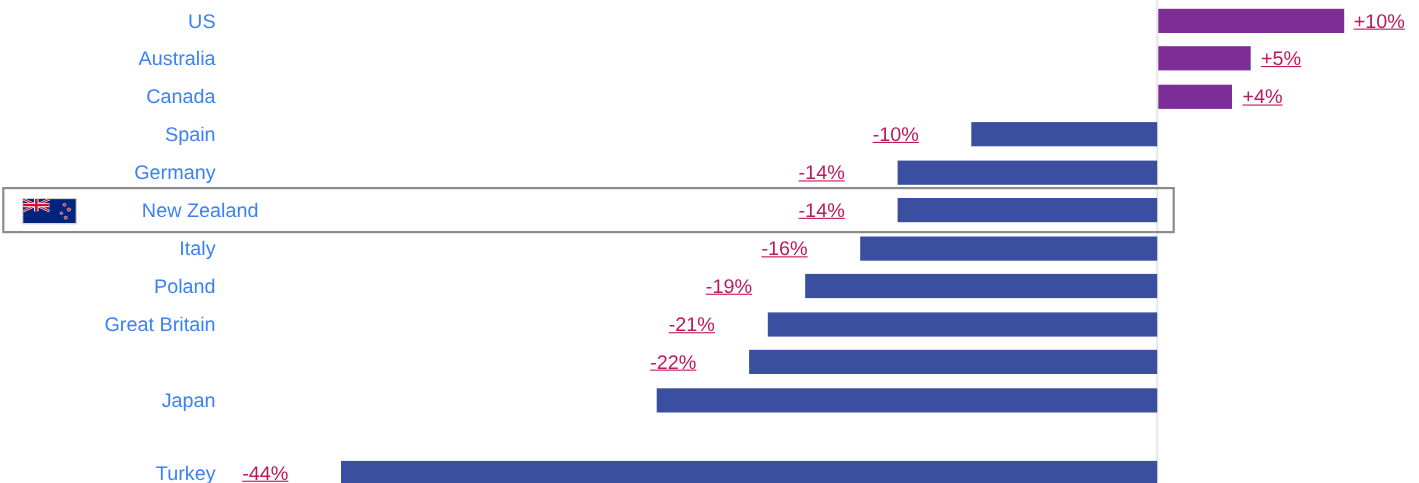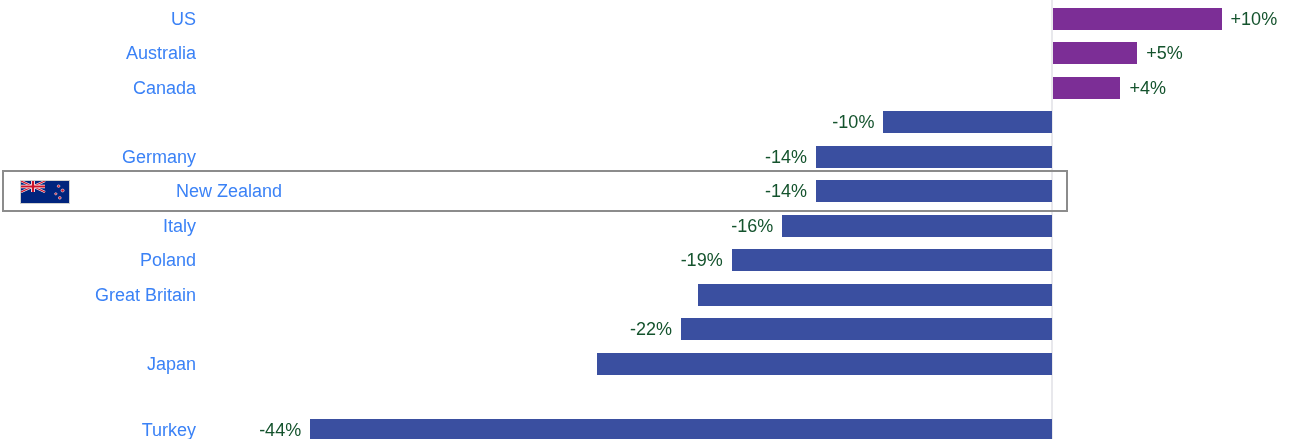--- a/index.html
+++ b/index.html
@@ -63,26 +63,27 @@
     position: absolute;
     top: 6px;
     height: 22px;
   }
   .bar.neg { background: #3a4fa0; }
   .bar.pos { background: #7c2e96; }
 
   .val-label {
     position: absolute;
     font-size: 18px;
-    color: #14532d;
+    color: #be185d;
     line-height: 34.5px;
     top: 0;
     white-space: nowrap;
+    text-decoration: underline;
   }
-  .val-label.left  { text-align: right; }
+  .val-label.left  { text-align: center; }
   .val-label.right { text-align: left; }
 
   
   .flag-nz {
     position: absolute;
     left: 20px;
     top: 6px;
     width: 50px;
     height: 24px;
     border: 1px solid #d0d0d0;
@@ -108,20 +109,21 @@
     <span class="val-label right" style="left: 1146.3px;">+5%</span>
   </div>
 
   <div class="row" style="top: 70.8px;">
     <span class="cat-label">Canada</span>
     <span class="bar pos" style="background: rgb(124, 46, 150); left: 1053px; width: 67.44px;"></span>
     <span class="val-label right" style="left: 1129.44px;">+4%</span>
   </div>
 
   <div class="row" style="top: 105.3px;">
+    <span class="cat-label">Spain</span>
     <span class="bar neg" style="background: rgb(58, 79, 160); left: 883.4px; width: 168.6px;"></span>
     <span class="val-label left" style="width: 120px; left: 754.4px;">-10%</span>
   </div>
 
   <div class="row" style="top: 139.8px;">
     <span class="cat-label">Germany</span>
     <span class="bar neg" style="background: rgb(58, 79, 160); left: 815.96px; width: 236.04px;"></span>
     <span class="val-label left" style="width: 120px; left: 686.96px;">-14%</span>
   </div>
 
@@ -138,40 +140,41 @@
       </g>
       <g fill="#cc142b" stroke="#ffffff" stroke-width="0.7">
         <circle cx="47" cy="7" r="1.7"></circle>
         <circle cx="52" cy="13" r="2.0"></circle>
         <circle cx="43.5" cy="17.5" r="1.5"></circle>
         <circle cx="48.5" cy="23" r="1.8"></circle>
       </g>
     </svg>
   </span>
 
-    <span class="cat-label" style="text-align: right; left: 82px; width: 200px;">New Zealand</span>
+    <span class="cat-label" style="text-align: center; left: 82px; width: 200px;">New Zealand</span>
     <span class="bar neg" style="background: rgb(58, 79, 160); left: 815.96px; width: 236.04px;"></span>
     <span class="val-label left" style="width: 120px; left: 686.96px;">-14%</span>
   </div>
 
   <div class="row" style="top: 208.8px;">
     <span class="cat-label">Italy</span>
     <span class="bar neg" style="background: rgb(58, 79, 160); left: 782.24px; width: 269.76px;"></span>
     <span class="val-label left" style="width: 120px; left: 653.24px;">-16%</span>
   </div>
 
   <div class="row" style="top: 243.3px;">
     <span class="cat-label">Poland</span>
     <span class="bar neg" style="background: rgb(58, 79, 160); left: 731.66px; width: 320.34px;"></span>
     <span class="val-label left" style="width: 120px; left: 602.66px;">-19%</span>
   </div>
 
   <div class="row" style="top: 277.8px;">
     <span class="cat-label">Great Britain</span>
     <span class="bar neg" style="background: rgb(58, 79, 160); left: 697.94px; width: 354.06px;"></span>
+    <span class="val-label left" style="width: 120px; left: 568.94px;">-21%</span>
   </div>
 
   <div class="row" style="top: 312.3px;">
     <span class="bar neg" style="background: rgb(58, 79, 160); left: 681.08px; width: 370.92px;"></span>
     <span class="val-label left" style="width: 120px; left: 552.08px;">-22%</span>
   </div>
 
   <div class="row" style="top: 346.8px;">
     <span class="cat-label">Japan</span>
     <span class="bar neg" style="background: rgb(58, 79, 160); left: 596.78px; width: 455.22px;"></span>

